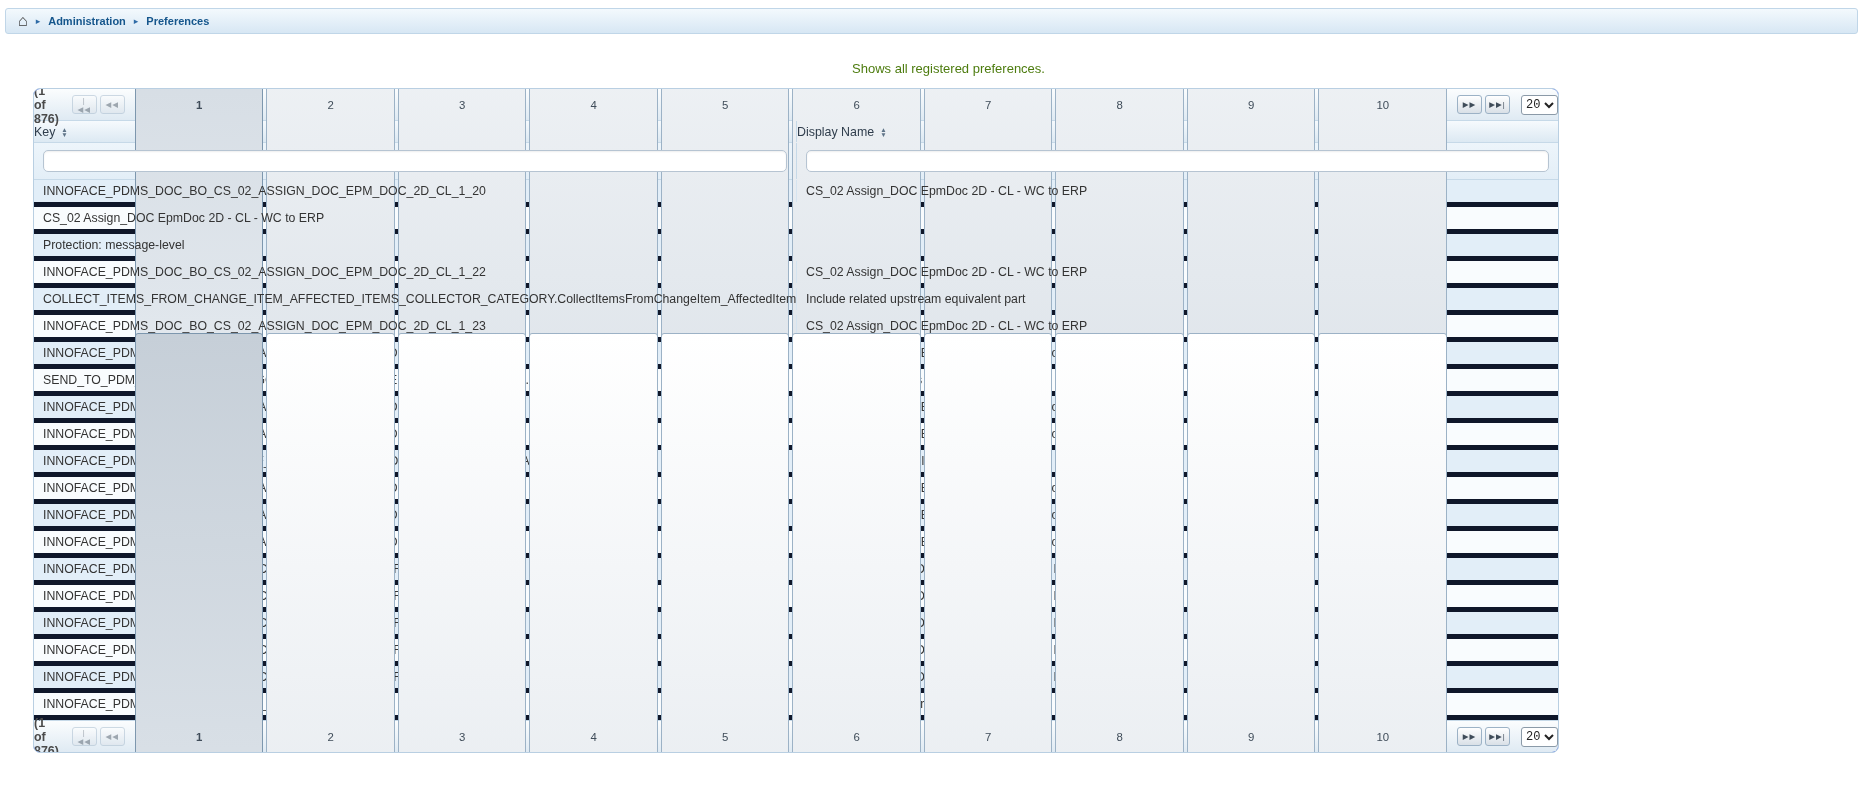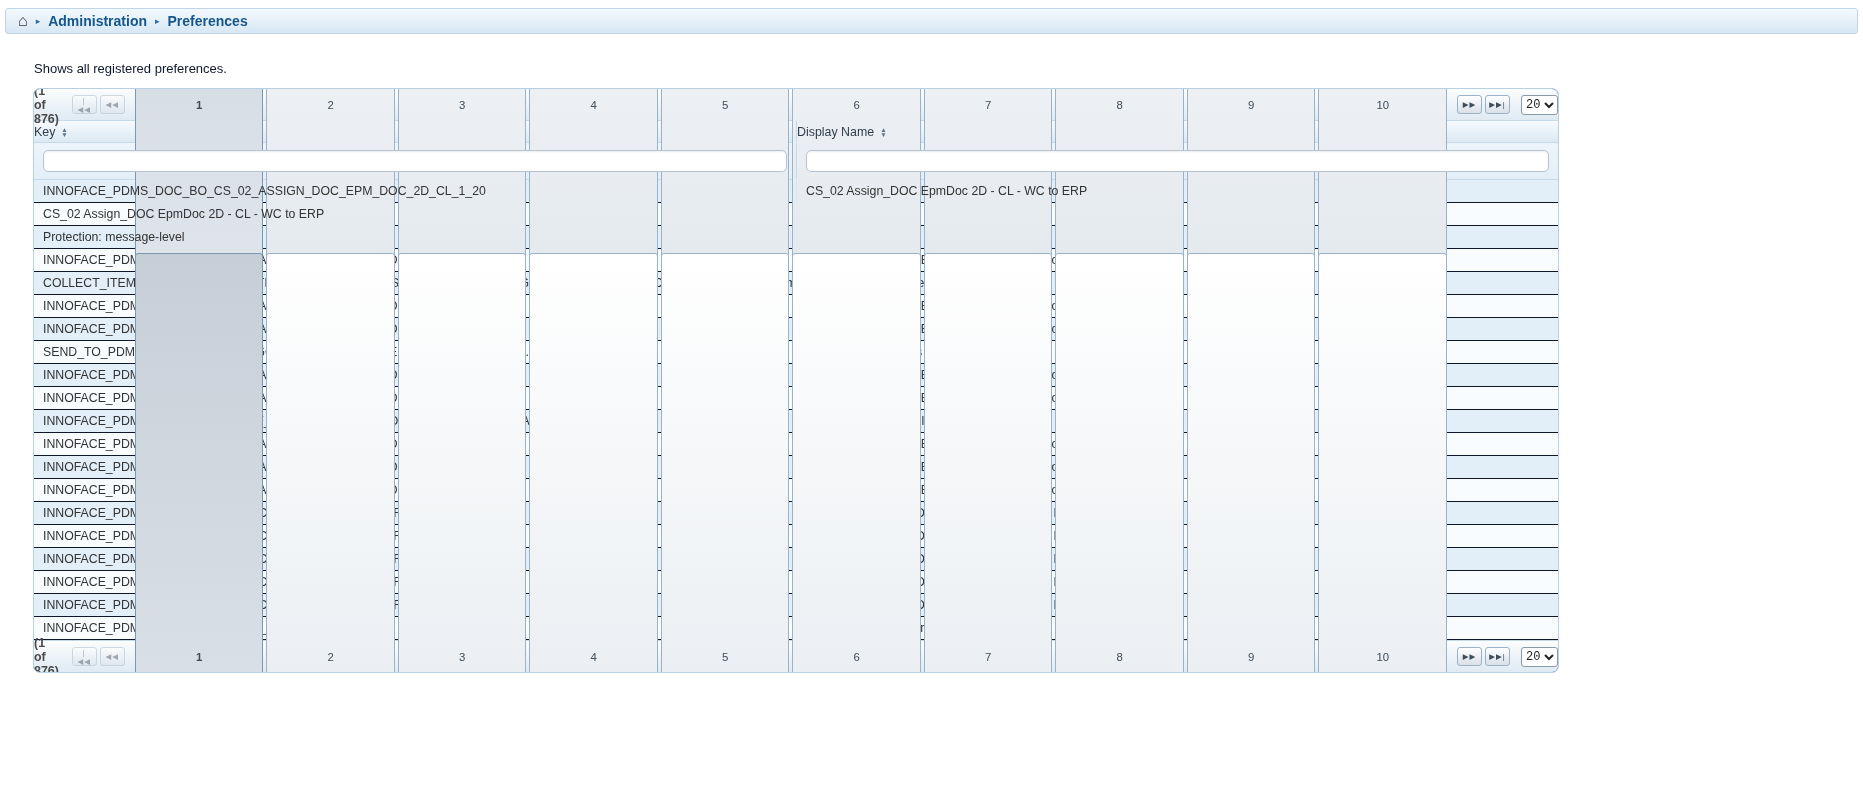--- a/index.html
+++ b/index.html
@@ -6,23 +6,23 @@
   .page{min-height:807px;width:1863px;}
 
   
   .breadcrumb-bar{
     margin:8px 5px 0 5px;height:26px;display:flex;align-items:center;gap:8px;
     padding:0 12px;background:linear-gradient(#f3f9fd,#d7e7f4);
     border:1px solid #c0d6e8;border-radius:3px;box-sizing:border-box;
   }
   .home-icon{font-size:16px;color:#3a3a3a;line-height:16px;cursor:pointer;}
   .crumb-sep{font-size:9px;color:#2e6ba6;}
-  .crumb-link{font-size:14px;font-weight:bold;color:#15568c;text-decoration:none;cursor:pointer;}
-
-  .intro{margin:27px 0 0 34px;font-size:13px;color:#0f172a;}
+  .crumb-link{font-size:11px;font-weight:bold;color:#15568c;text-decoration:none;cursor:pointer;}
+
+  .intro{margin:27px 0 0 34px;font-size:13px;color:#4d7c0f;text-align:center;}
 
   
   .table-card{margin:12px 0 0 33px;width:1524px;border:1px solid #b9cfe2;border-radius:7px;overflow:hidden;background:#1d4ed8;}
 
   
   .paginator{display:flex;align-items:center;justify-content:center;gap:3px;height:31px;background:linear-gradient(#fbfdfe,#dfeaf3);}
   .paginator-top{border-bottom:1px solid #c6d9e8;}
   .paginator-bottom{border-top:1px solid #c6d9e8;}
   .pg-report{font-weight:bold;font-size:12.4px;color:#4a4a4a;margin-right:10px;}
   .pg-btn{
@@ -51,21 +51,21 @@
   .filter-cell{flex:0 0 50%;box-sizing:border-box;padding:7px 9px;}
   .filter-cell + .filter-cell{border-left:1px solid #c6d9e8;}
   .filter-input{
     width:100%;box-sizing:border-box;height:22px;border:1px solid #b6c4d2;border-radius:5px;
     padding:0 8px;font-size:12px;font-family:inherit;background:#fff;
     box-shadow:inset 0 1px 2px rgba(0,0,0,.07);
   }
 
   
   .rows{background:#fff;}
-  .row{display:flex;cursor:pointer;border-bottom:1px solid #0f172a;}
+  .row{display:flex;cursor:pointer;border-bottom:5px solid #0f172a;}
   .row:nth-child(odd){background:#e2eef8;}
   .row:nth-child(even){background:#f9fcfe;}
   .cell{
     box-sizing:border-box;flex:0 0 50%;padding:4px 9px;font-size:12.3px;line-height:14px;color:#333;
     white-space:nowrap;overflow:hidden;
   }
   .cell + .cell{border-left:1px solid #d5e4f0;}
 </style>
 </head>
 <body>

